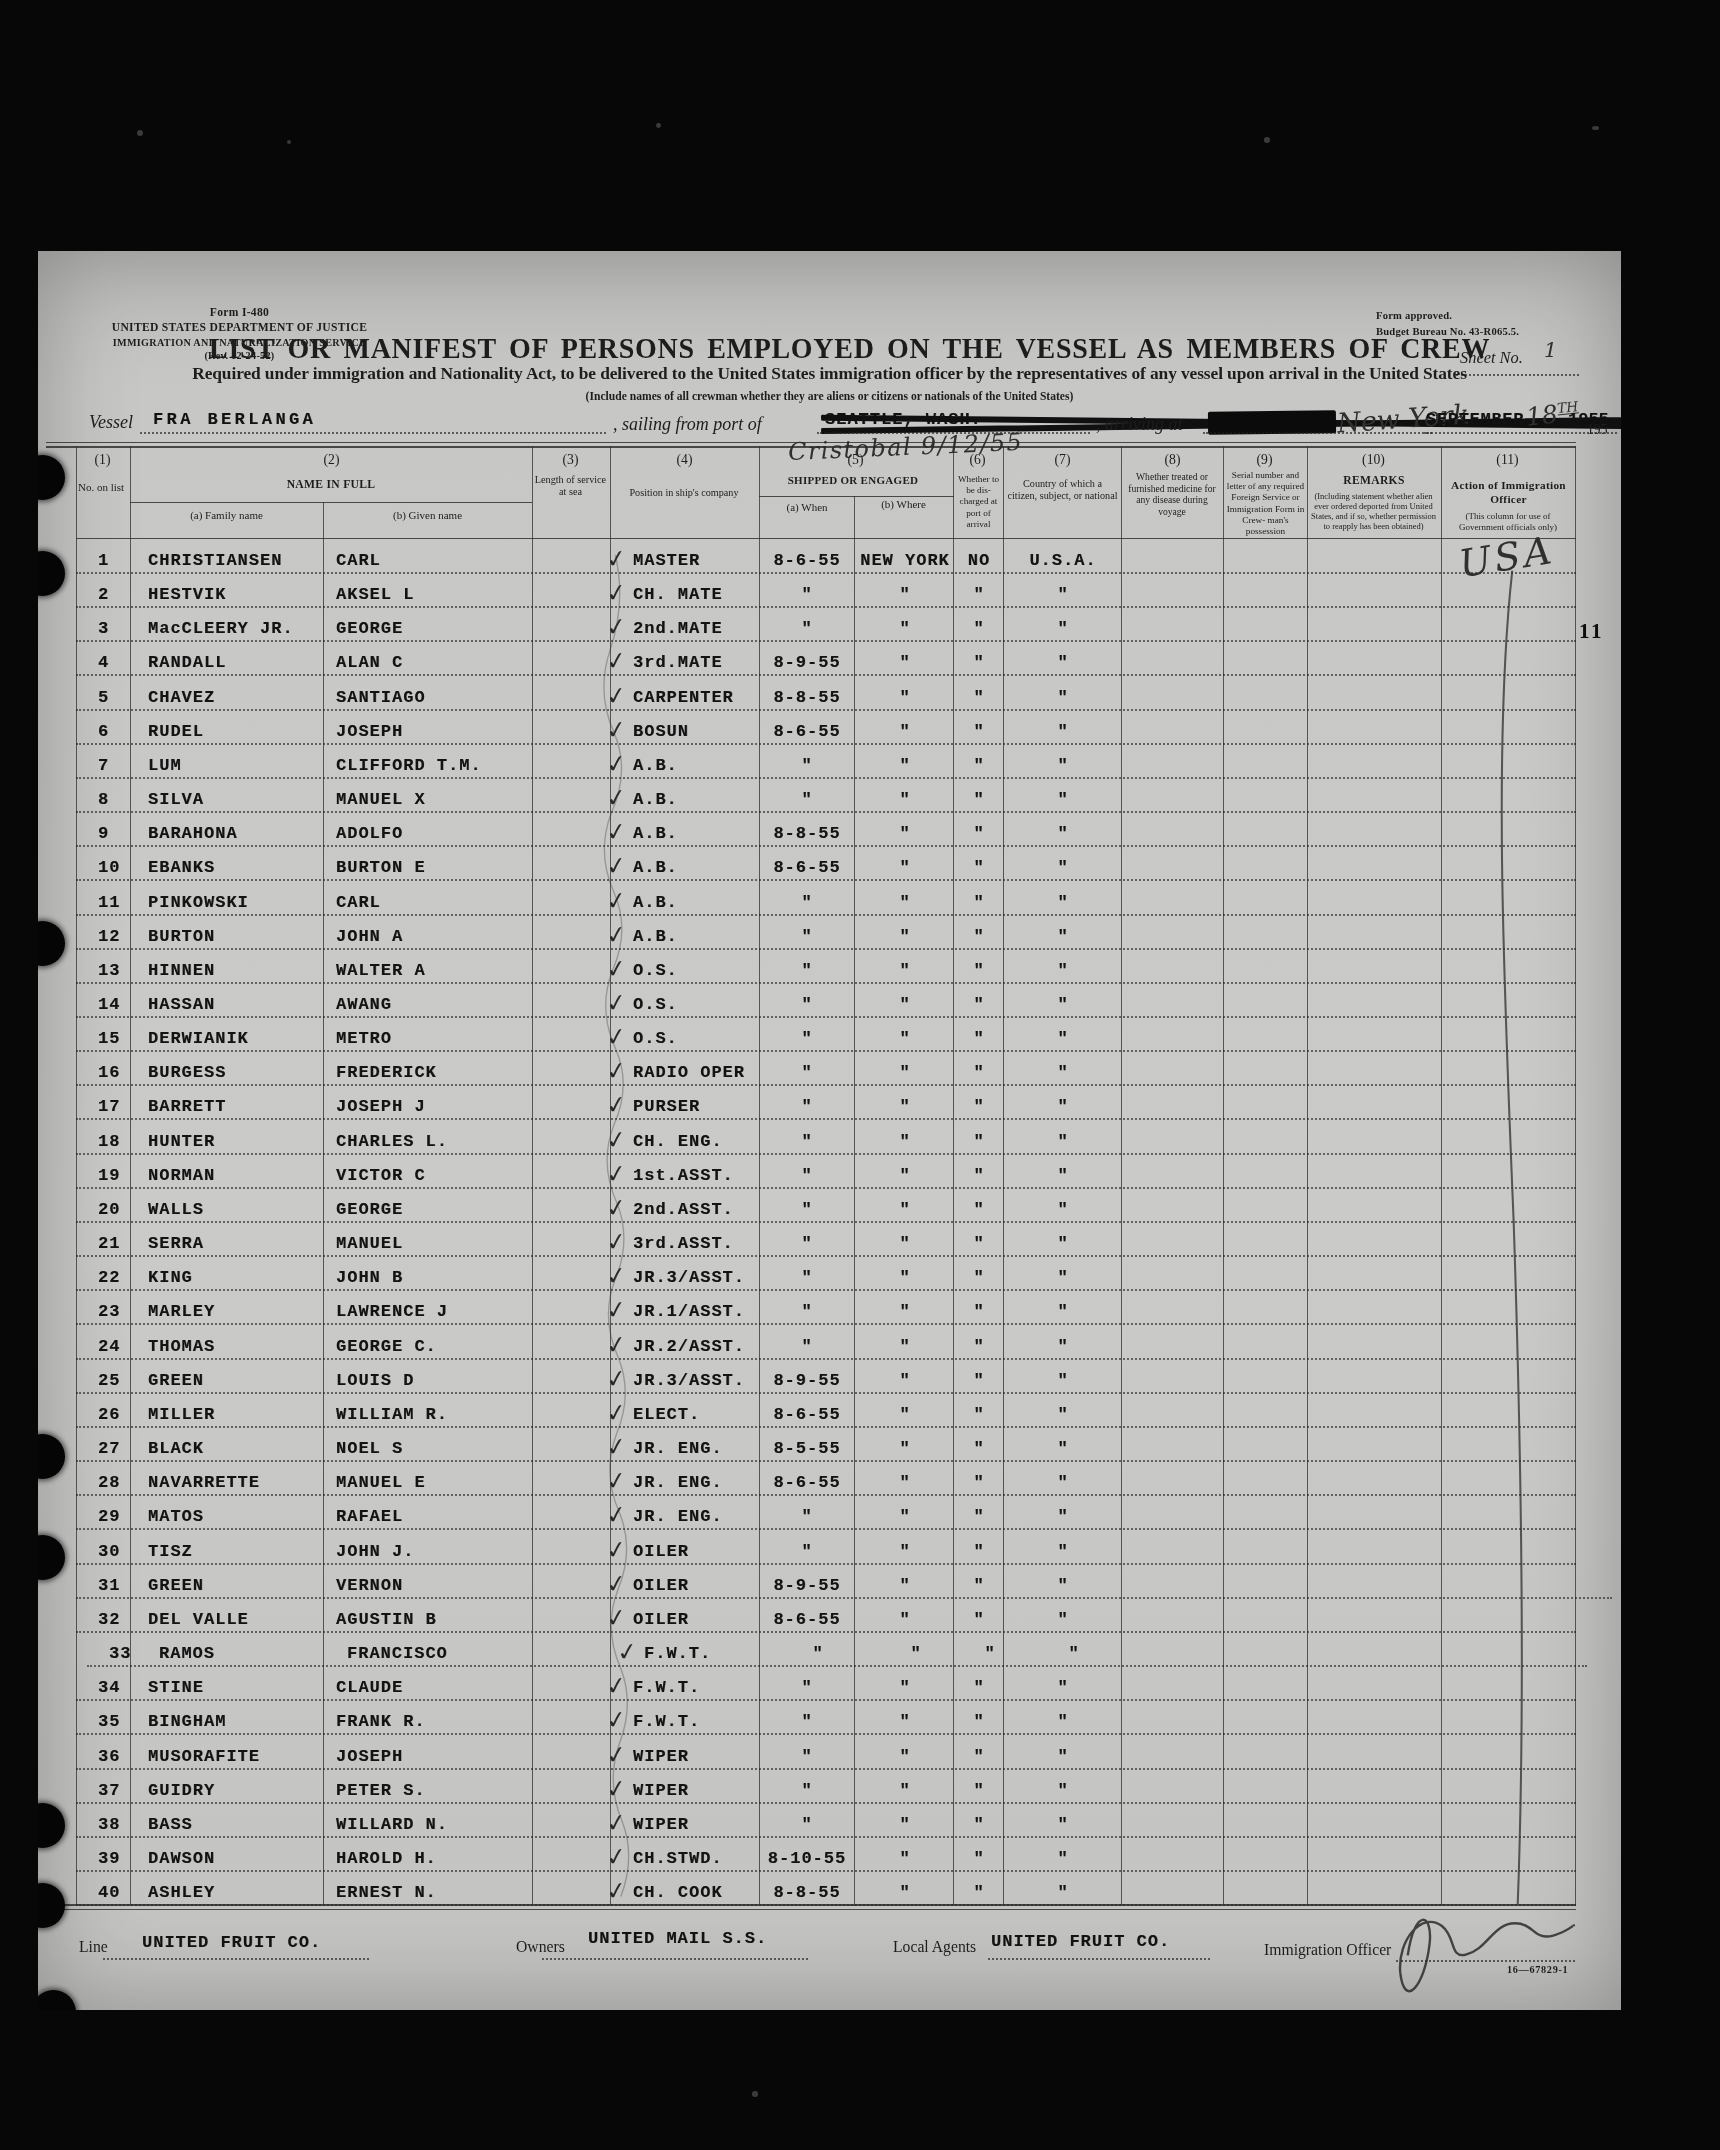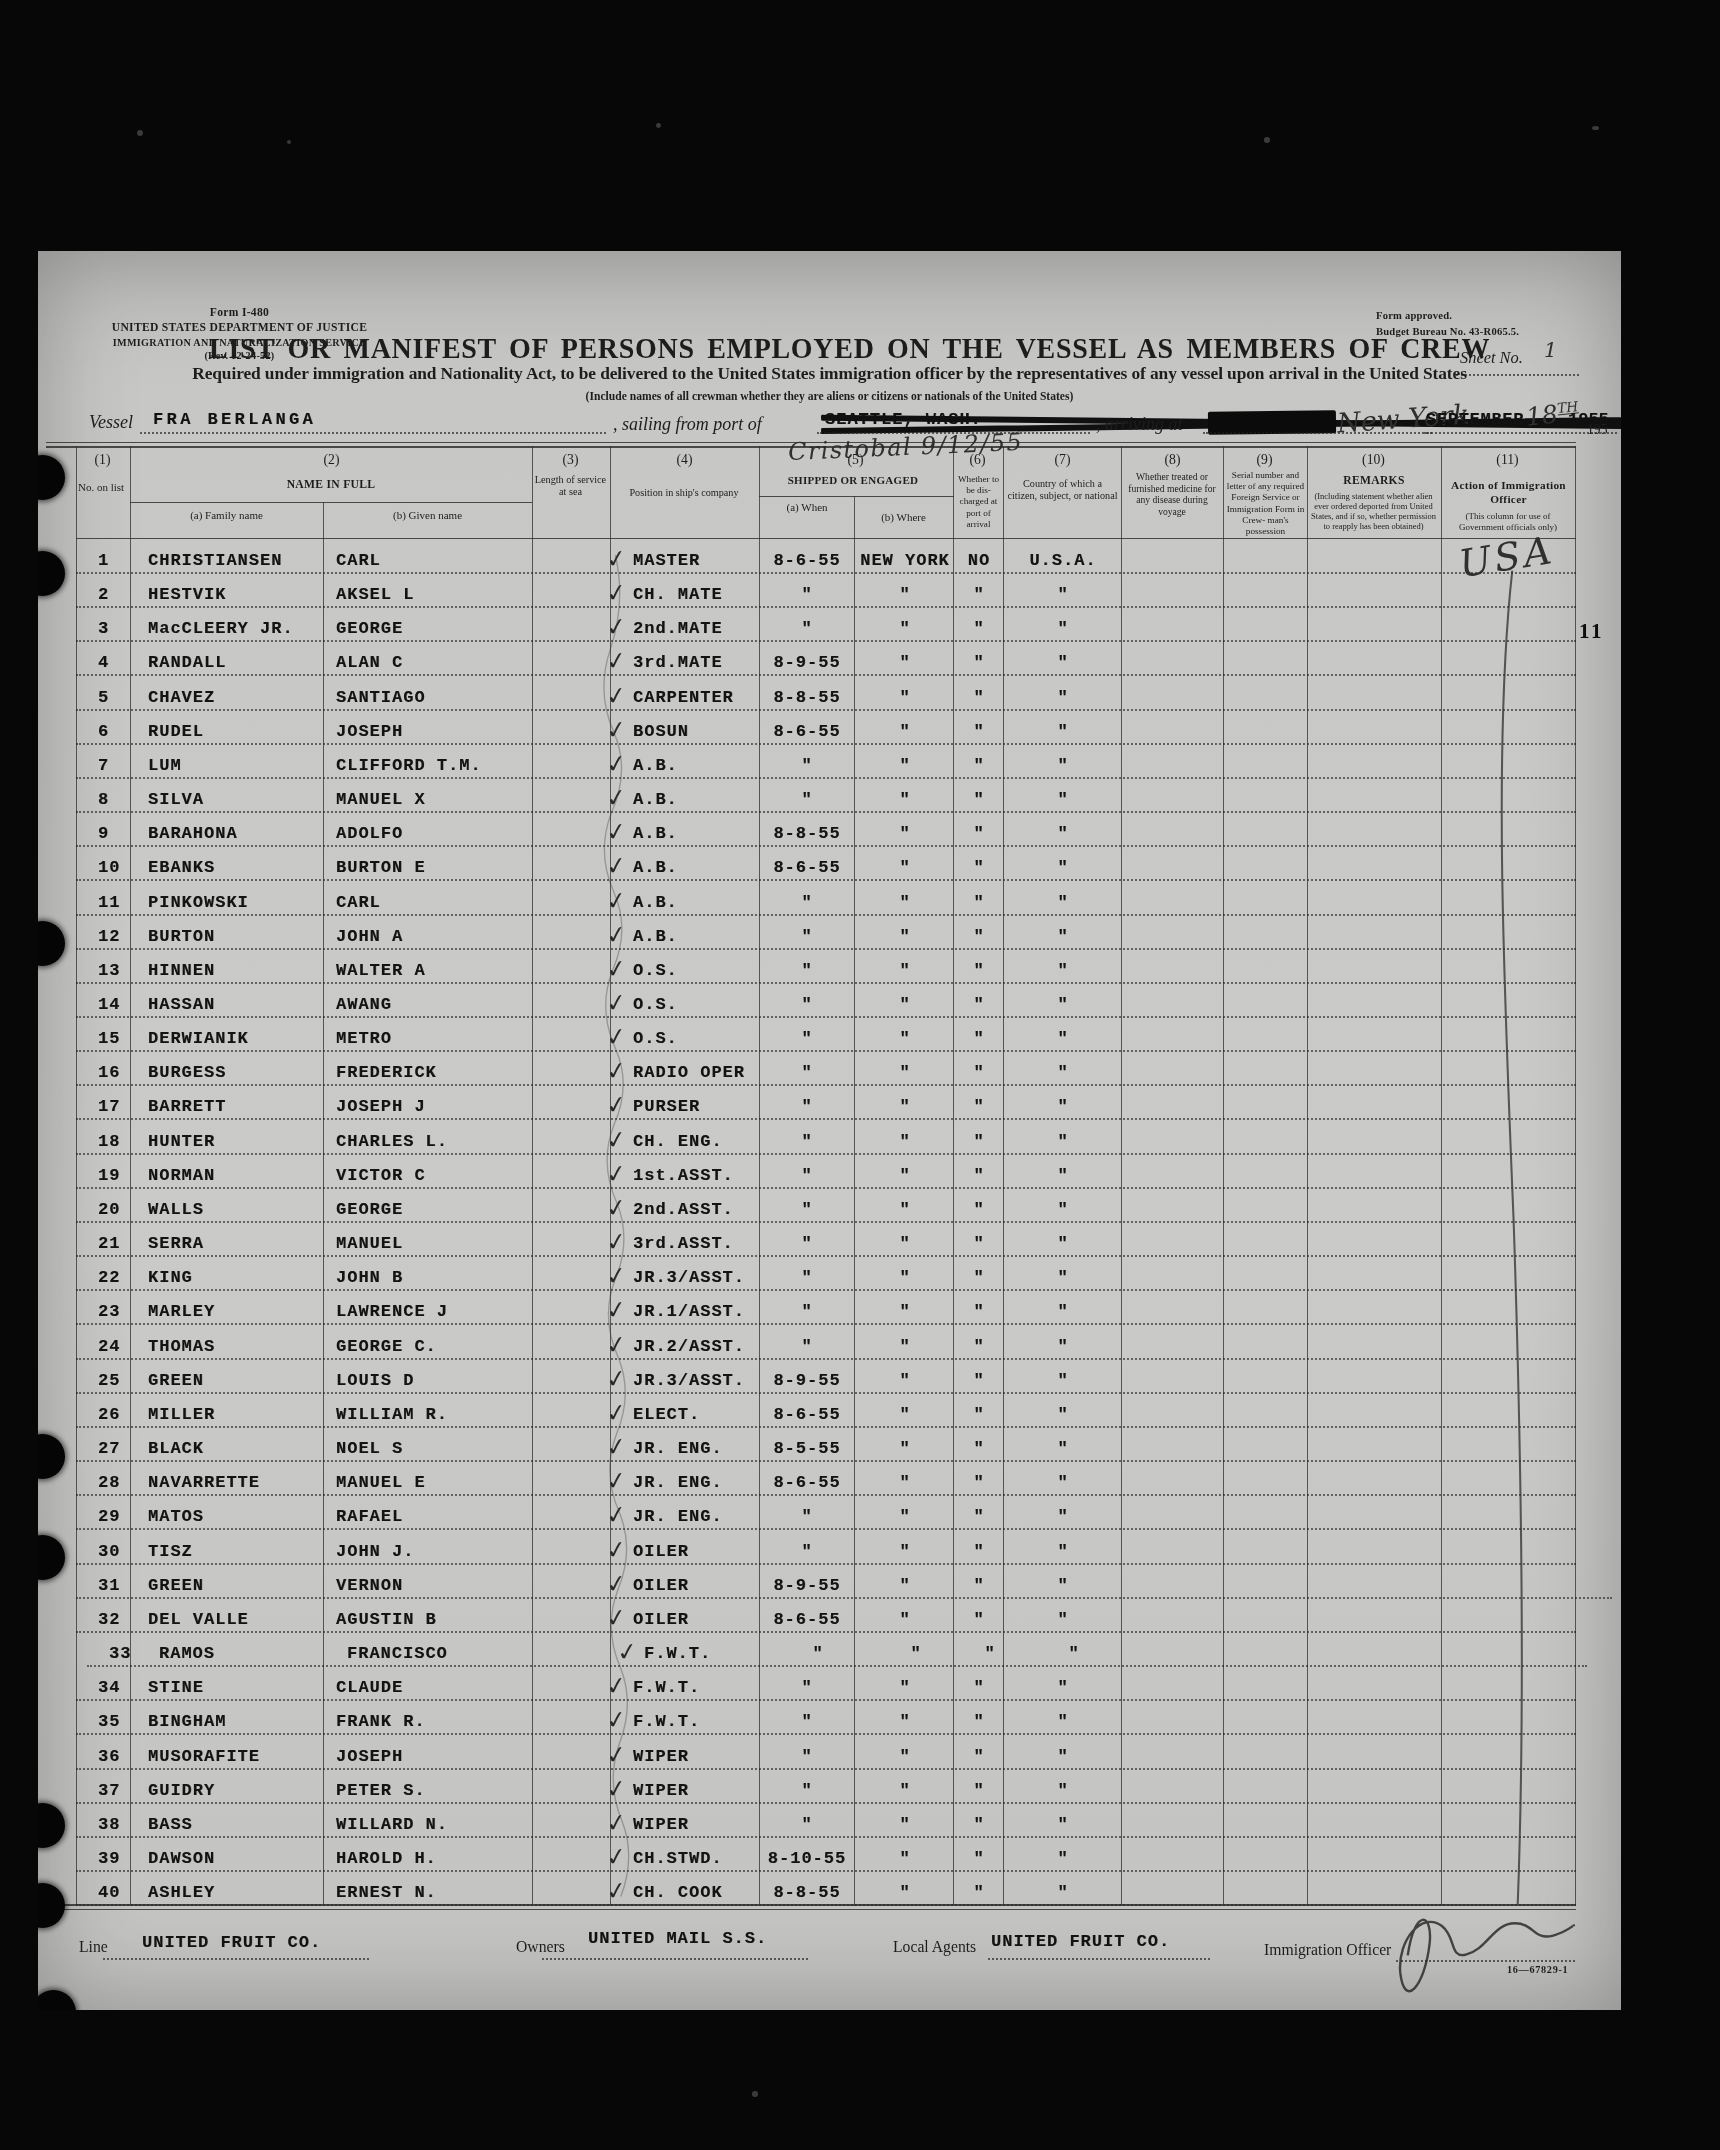--- a/index.html
+++ b/index.html
@@ -140,21 +140,21 @@
   <div class="colnum" style="left:1432px;top:201px">(11)</div>
 
   <div class="colhead" style="left:40px;top:230px;width:51px;text-align:left;font-size:11px">No. on list</div>
   <div class="colhead big" style="left:92px;top:227px;width:402px">NAME IN FULL</div>
   <div class="colhead" style="left:92px;top:258px;width:193px;font-size:11px">(a) Family name</div>
   <div class="colhead" style="left:285px;top:258px;width:209px;font-size:11px">(b) Given name</div>
   <div class="colhead" style="left:495px;top:223px;width:75px">Length of service at sea</div>
   <div class="colhead" style="left:575px;top:236px;width:142px">Position in ship's company</div>
   <div class="colhead big" style="left:721px;top:223px;width:188px;font-size:11px">SHIPPED OR ENGAGED</div>
   <div class="colhead" style="left:721px;top:250px;width:96px;font-size:11px">(a) When</div>
-  <div class="colhead" style="left:816px;top:260px;width:99px;font-size:11px">(b) Where</div>
+  <div class="colhead" style="left:816px;top:247px;width:99px;font-size:11px">(b) Where</div>
   <div class="colhead" style="left:916px;top:223px;width:49px;font-size:9.2px">Whether to be dis- charged at port of arrival</div>
   <div class="colhead" style="left:969px;top:227px;width:111px">Country of which a citizen, subject, or national</div>
   <div class="colhead" style="left:1086px;top:220px;width:96px;font-size:9.6px">Whether treated or furnished medicine for any disease during voyage</div>
   <div class="colhead" style="left:1187px;top:219px;width:81px;font-size:9.2px">Serial number and letter of any required Foreign Service or Immigration Form in Crew- man's possession</div>
   <div class="colhead big" style="left:1269px;top:223px;width:134px">REMARKS</div>
   <div class="colhead small" style="left:1272px;top:240px;width:127px">(Including statement whether alien ever ordered deported from United States, and if so, whether permission to reapply has been obtained)</div>
   <div class="colhead big" style="left:1403px;top:228px;width:135px;font-size:11.3px">Action of Immigration Officer</div>
   <div class="colhead small" style="left:1406px;top:260px;width:128px;font-size:9px">(This column for use of Government officials only)</div>
 
   <div class="hline" style="left:92px;top:251px;width:402px;border-top-width:1px"></div>

